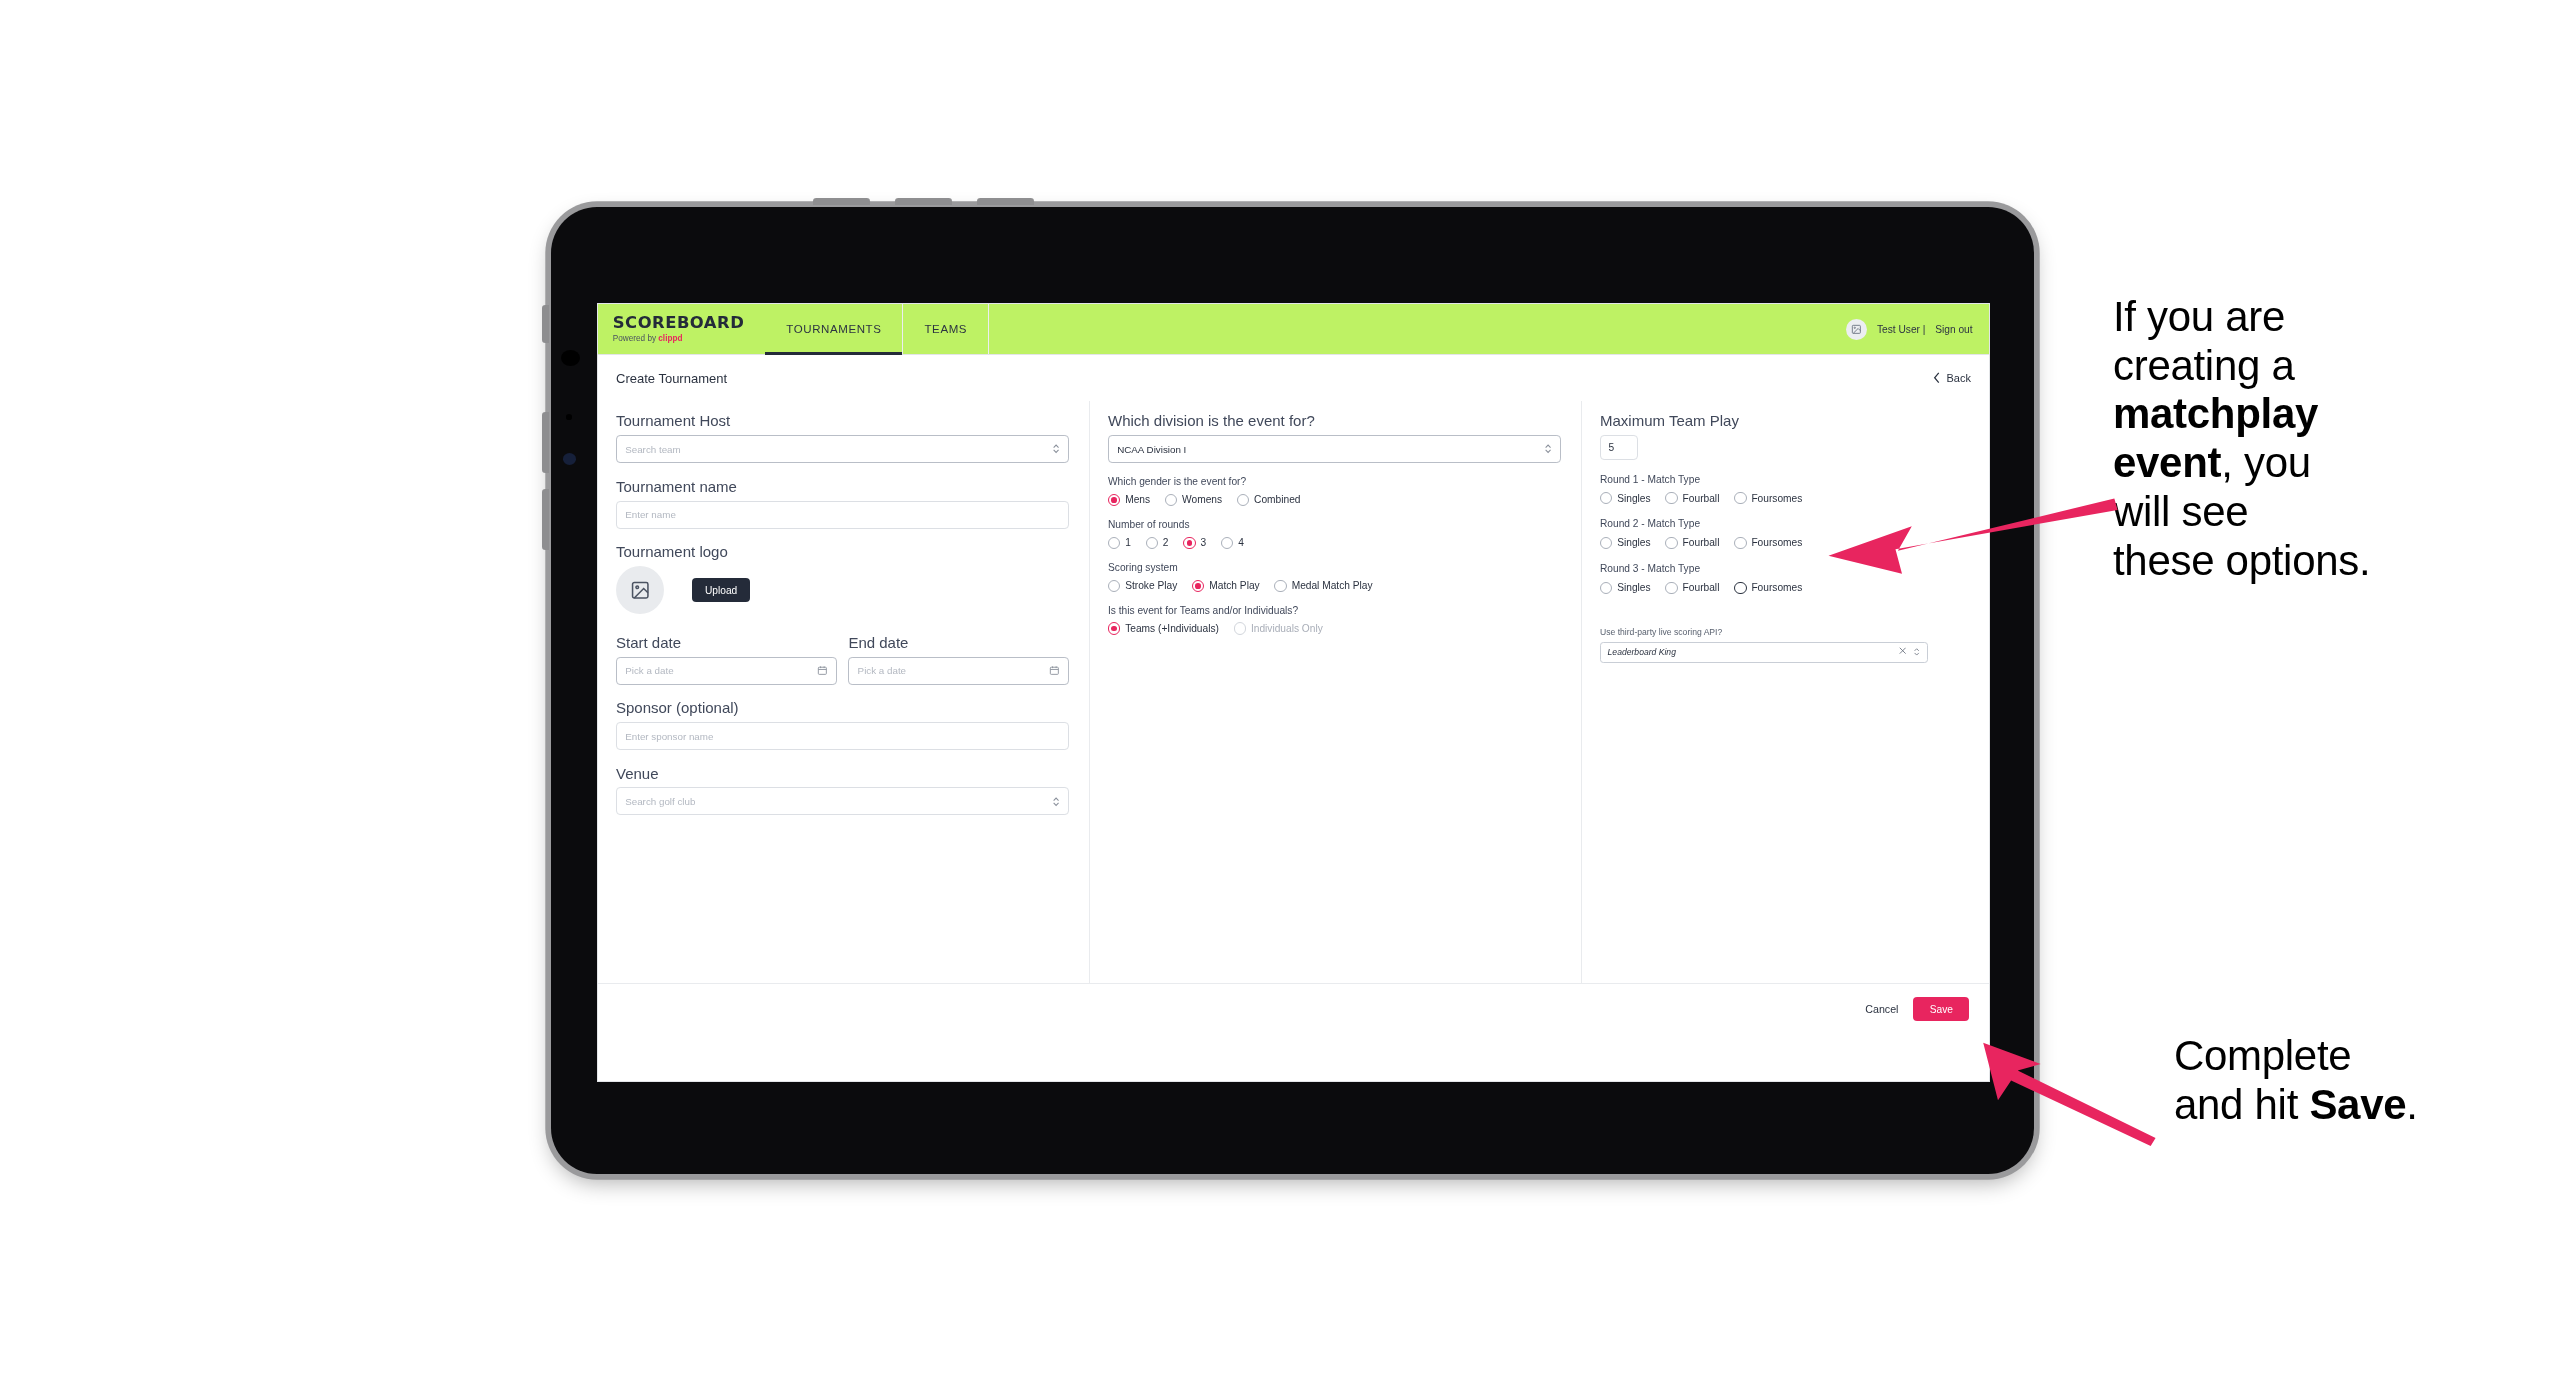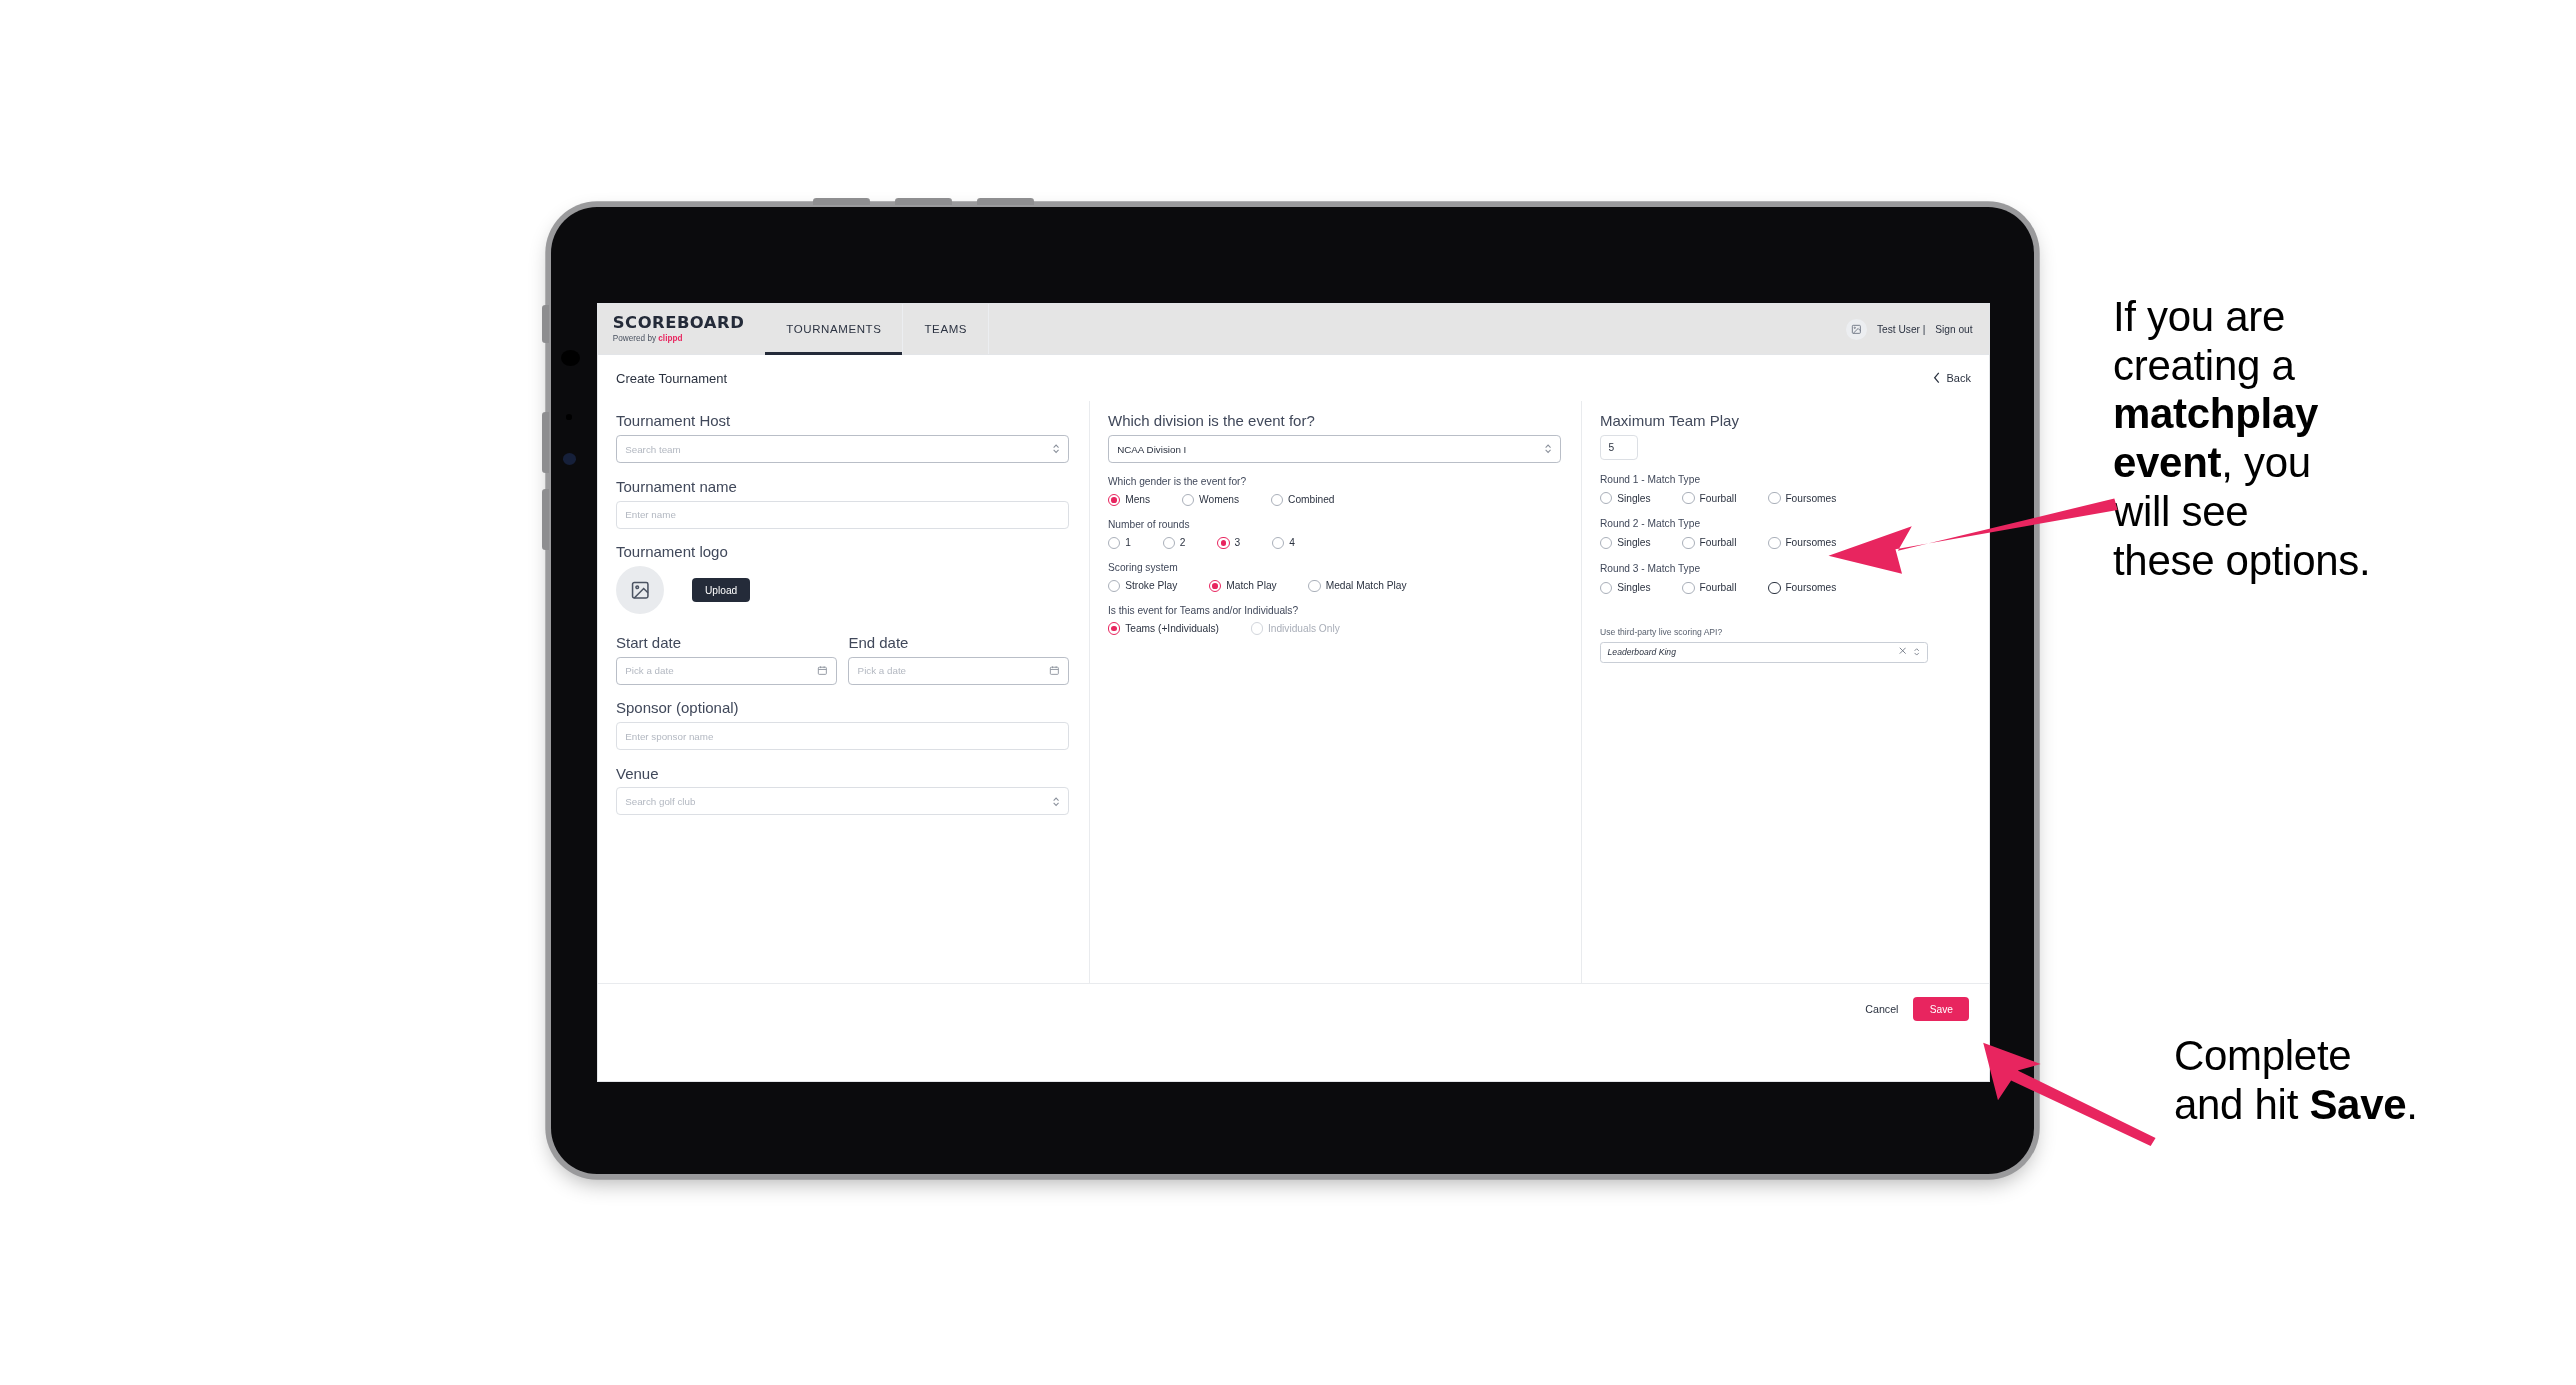--- a/index.html
+++ b/index.html
@@ -42,21 +42,21 @@
     width: 1393px; height: 779px;
     background: #ffffff;
     border: 0.8px solid #e3e5e8;
     overflow: hidden;
   }
 
   
   #topbar {
     position: relative;
     height: 51px;
-    background: #e5e5e5;
+    background: #bef264;
     border-bottom: 0.8px solid #e3e5e8;
     display: flex; align-items: stretch;
   }
   #brand {
     display: flex; flex-direction: column; justify-content: center;
     padding: 0 21px 0 14.8px;
   }
   #brand-title {
     font-family: "DejaVu Sans", sans-serif;
     font-size: 16.4px; font-weight: 700; letter-spacing: 0.5px;
@@ -135,21 +135,21 @@
     width: 48px; height: 48px; border-radius: 50%;
     background: #e9ebee; display: flex; align-items: center;
     justify-content: center;
   }
   #upload-btn {
     background: #242b39; color: #fff; font-size: 10.2px;
     padding: 6.6px 13px; border-radius: 4.1px; cursor: pointer;
   }
 
   
-  .radio-row { display: flex; align-items: center; gap: 22px; margin-top: 1.6px; }
+  .radio-row { display: flex; align-items: center; gap: 5px; margin-top: 1.6px; }
   .radio-item {
     display: flex; align-items: center; gap: 4.9px;
     margin-right: 9.8px; cursor: pointer; font-size: 10.2px; color: #2b3240;
   }
   .radio {
     width: 12.3px; height: 12.3px; border-radius: 50%;
     border: 1.3px solid #aab0ba; background: #fff;
     display: flex; align-items: center; justify-content: center;
     flex: none;
   }

